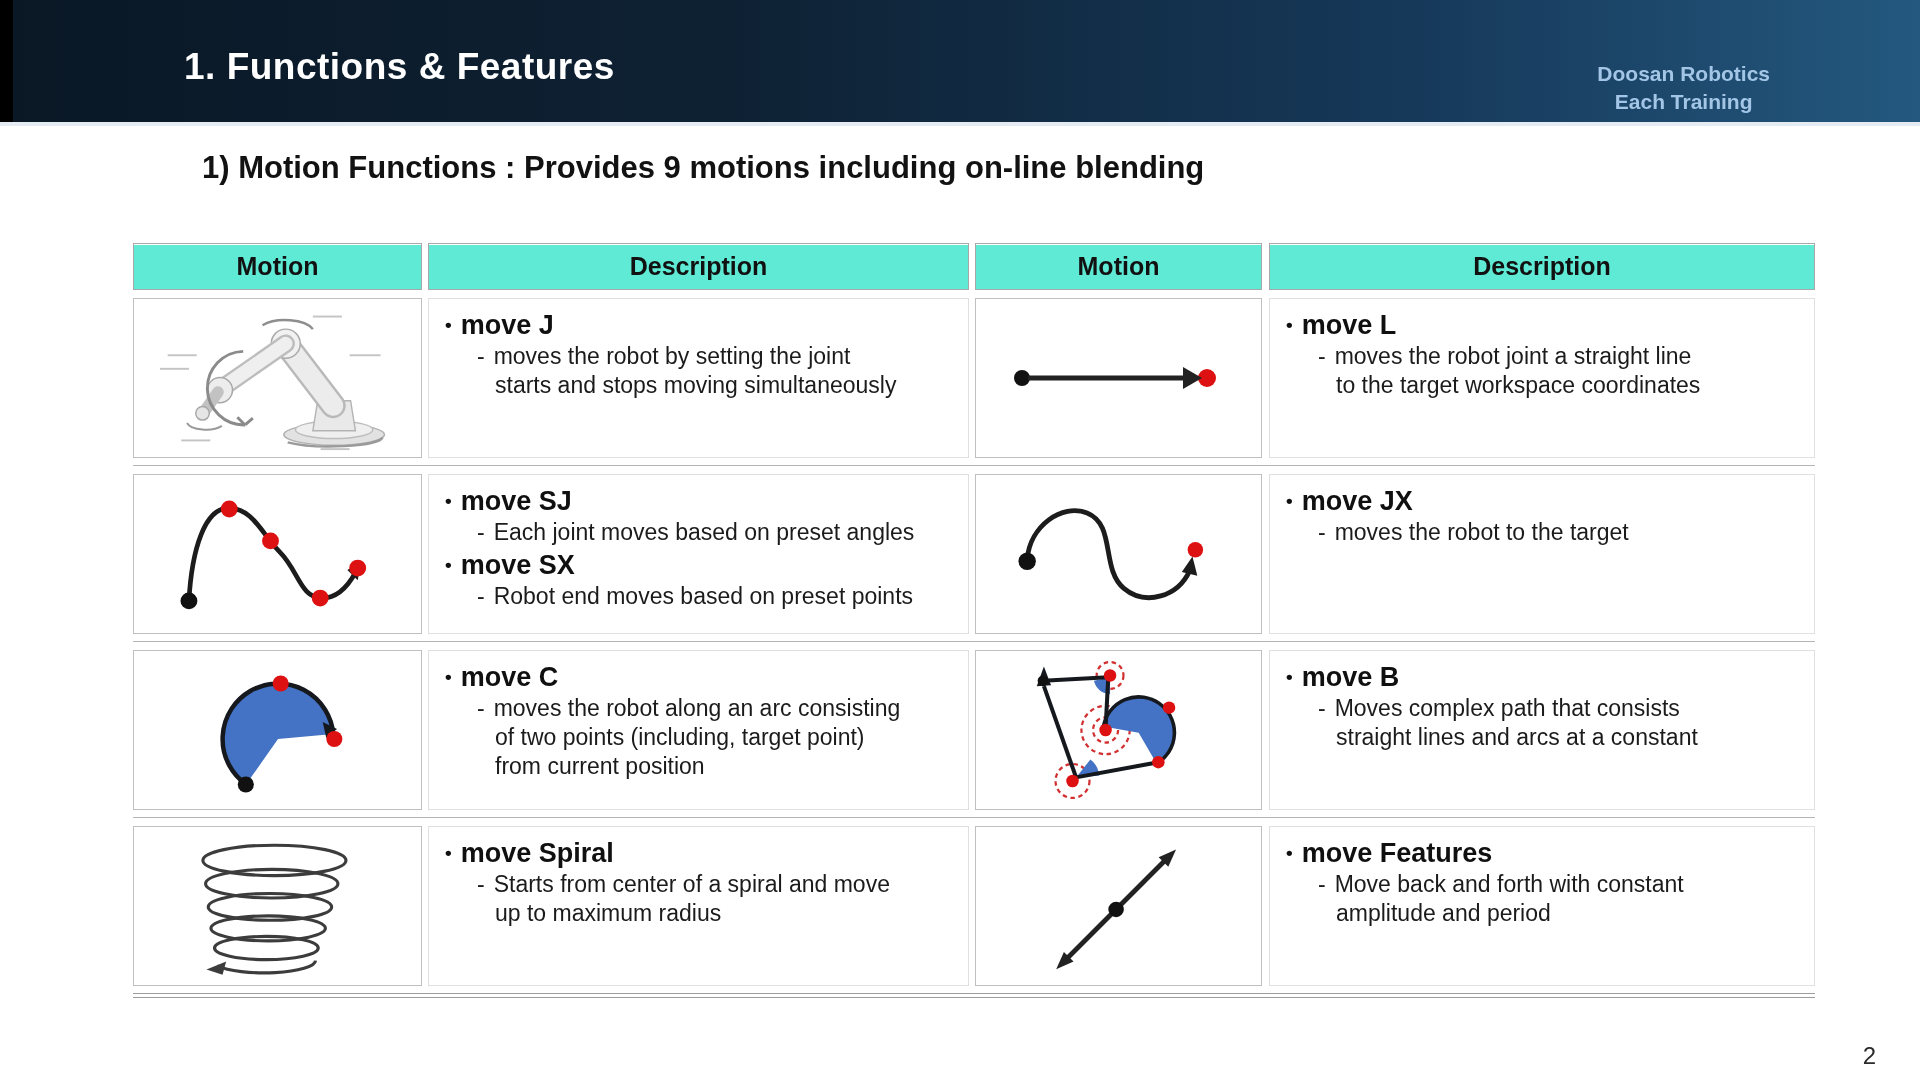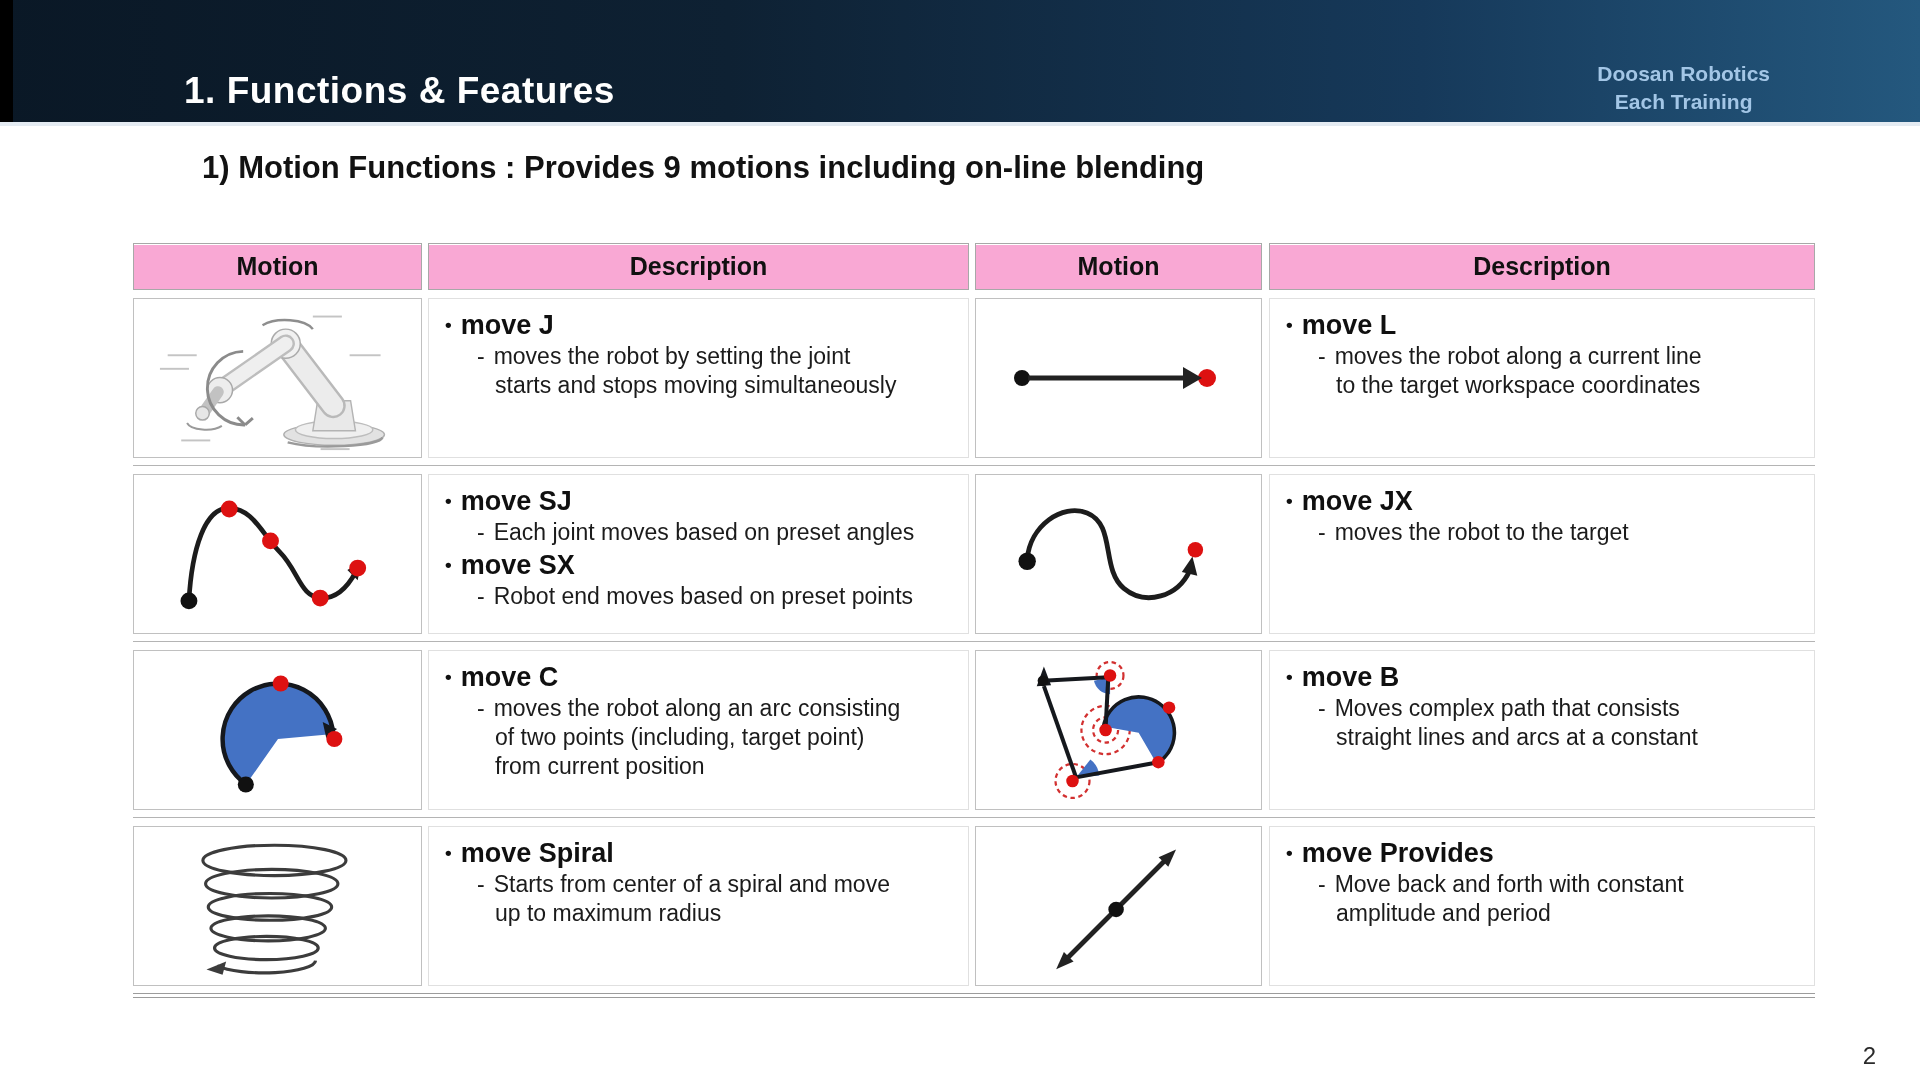--- a/index.html
+++ b/index.html
@@ -4,32 +4,32 @@
 <style>
   html,body{margin:0;padding:0;background:#ffffff;}
   .slide{position:relative;width:1920px;height:1080px;background:#ffffff;overflow:hidden;
          font-family:"Liberation Sans", sans-serif;color:#141414;}
 
   
   .header-bar{position:absolute;left:0;top:0;width:1920px;height:122px;
     background:linear-gradient(90deg,#0a1826 0%,#0e2133 38%,#16395a 74%,#24587e 100%);
     border-bottom:4px solid #e4ebf2;}
   .edge-black{position:absolute;left:0;top:0;width:13px;height:122px;background:#000;}
-  .header-title{position:absolute;left:184px;top:72px;font-size:37px;font-weight:bold;
+  .header-title{position:absolute;left:184px;top:48px;font-size:37px;font-weight:bold;
     color:#ffffff;letter-spacing:.5px;line-height:1;text-align:center;}
   .brand{position:absolute;right:150px;top:60px;text-align:center;color:#a3c6e6;
     font-weight:bold;font-size:21px;line-height:28px;}
 
   
   .subtitle{position:absolute;left:202px;top:150px;font-size:31px;font-weight:bold;color:#121212;}
 
   
   .mtable{position:absolute;left:133px;top:243px;width:1682px;}
   .thead{display:flex;}
-  .th{height:47px;background:#f9a8d4;border:1px solid #a8a8a8;box-sizing:border-box;
+  .th{height:47px;background:#5eead4;border:1px solid #a8a8a8;box-sizing:border-box;
       display:flex;align-items:center;justify-content:center;
       font-size:25px;font-weight:bold;color:#111;box-shadow:inset 0 1px 0 #ffffff;}
   .c-m1{width:289px;} .c-d1{width:541px;margin-left:6px;}
   .c-m2{width:287px;margin-left:6px;} .c-d2{width:546px;margin-left:7px;}
   .trow{display:flex;margin-top:8px;}
   .cell{box-sizing:border-box;background:#fff;}
   .motion-cell{border:1px solid #c0c0c0;height:160px;display:flex;align-items:center;justify-content:center;overflow:hidden;}
   .desc-cell{border:1px solid #e0e0e0;height:160px;padding:8px 0 0 14px;}
   .sep{border-top:1px solid #b4b4b4;margin-top:7px;height:0;}
   .bottom-band{margin-top:7px;height:3px;border-top:1px solid #9c9c9c;border-bottom:1px solid #9c9c9c;}
@@ -118,21 +118,21 @@
           <polygon points="189,59 208,70 189,81" fill="#222"></polygon>
         </svg>
       </div>
       <div class="cell desc-cell c-d2">
         <div class="mv-head">
           <span class="blt">•</span>
           <span>move L</span>
         </div>
         <div class="mv-line mv-first">
           <span class="dash">-</span>
-          <span>moves the robot along a current line</span>
+          <span>moves the robot joint a straight line</span>
         </div>
         <div class="mv-line mv-cont">to the target workspace coordinates</div>
       </div>
     </div>
 
     <div class="sep"></div>
 
     <div class="trow">
       <div class="cell motion-cell c-m1">
         <svg width="260" height="150" viewBox="0 0 260 160">
@@ -279,21 +279,21 @@
         <svg width="250" height="145" viewBox="0 0 250 150">
           <line x1="72" y1="128" x2="172" y2="28" stroke="#222" stroke-width="5"></line>
           <polygon points="60,140 78,132 68,122" fill="#222"></polygon>
           <polygon points="184,16 166,24 176,34" fill="#222"></polygon>
           <circle cx="122" cy="78" r="8" fill="#111"></circle>
         </svg>
       </div>
       <div class="cell desc-cell c-d2">
         <div class="mv-head">
           <span class="blt">•</span>
-          <span>move Provides</span>
+          <span>move Features</span>
         </div>
         <div class="mv-line mv-first">
           <span class="dash">-</span>
           <span>Move back and forth with constant</span>
         </div>
         <div class="mv-line mv-cont">amplitude and period</div>
       </div>
     </div>
 
     <div class="bottom-band"></div>

